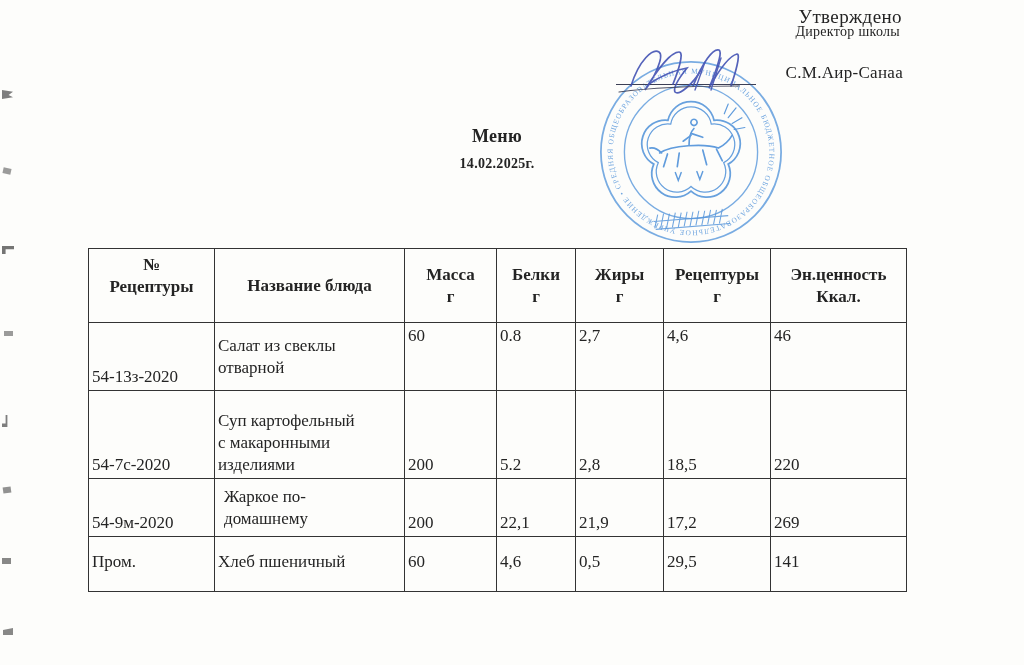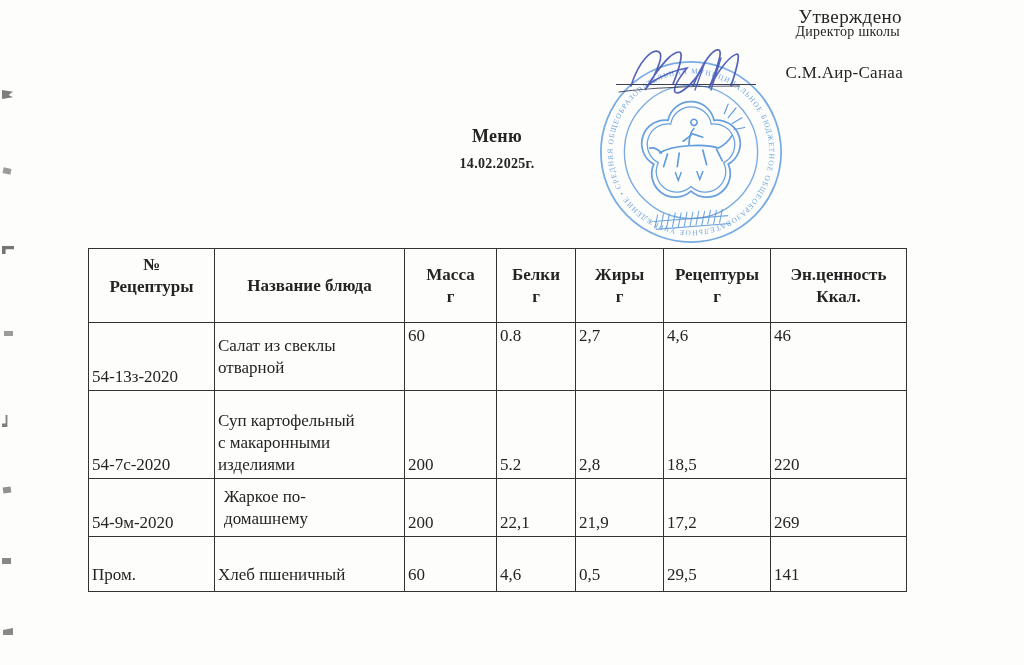--- a/index.html
+++ b/index.html
@@ -42,21 +42,21 @@
   tr.r1{height:68px;} tr.r2{height:88px;} tr.r3{height:58px;}
   tr.r4{height:66px;} tr.r5{height:55px;}
   td{vertical-align:bottom;text-align:left;line-height:22px;}
   td .ml{white-space:pre-line;}
   tr.r1 td.num{vertical-align:top;padding-top:2px;}
   tr.r1 td.dish{vertical-align:middle;}
   tr.r3 td.dish{vertical-align:middle;padding-left:9px;}
   tr.r4 td{vertical-align:middle;}
   tr.r4 td.num{vertical-align:top;padding-top:8px;}
   td.recipe{padding-bottom:4px;}
-  tr.r5 td{padding-bottom:5px;}
+  tr.r5 td{padding-bottom:18px;}
 
   
   .artifact{position:absolute;background:#3a3a3a;z-index:1;}
 </style>
 </head>
 <body>
 
 <div class="page">
 
   <div class="artifact" style="left:2px;top:90px;width:11px;height:9px;opacity:.65;clip-path:polygon(0 0,100% 20%,60% 55%,100% 80%,0 100%);"></div>

